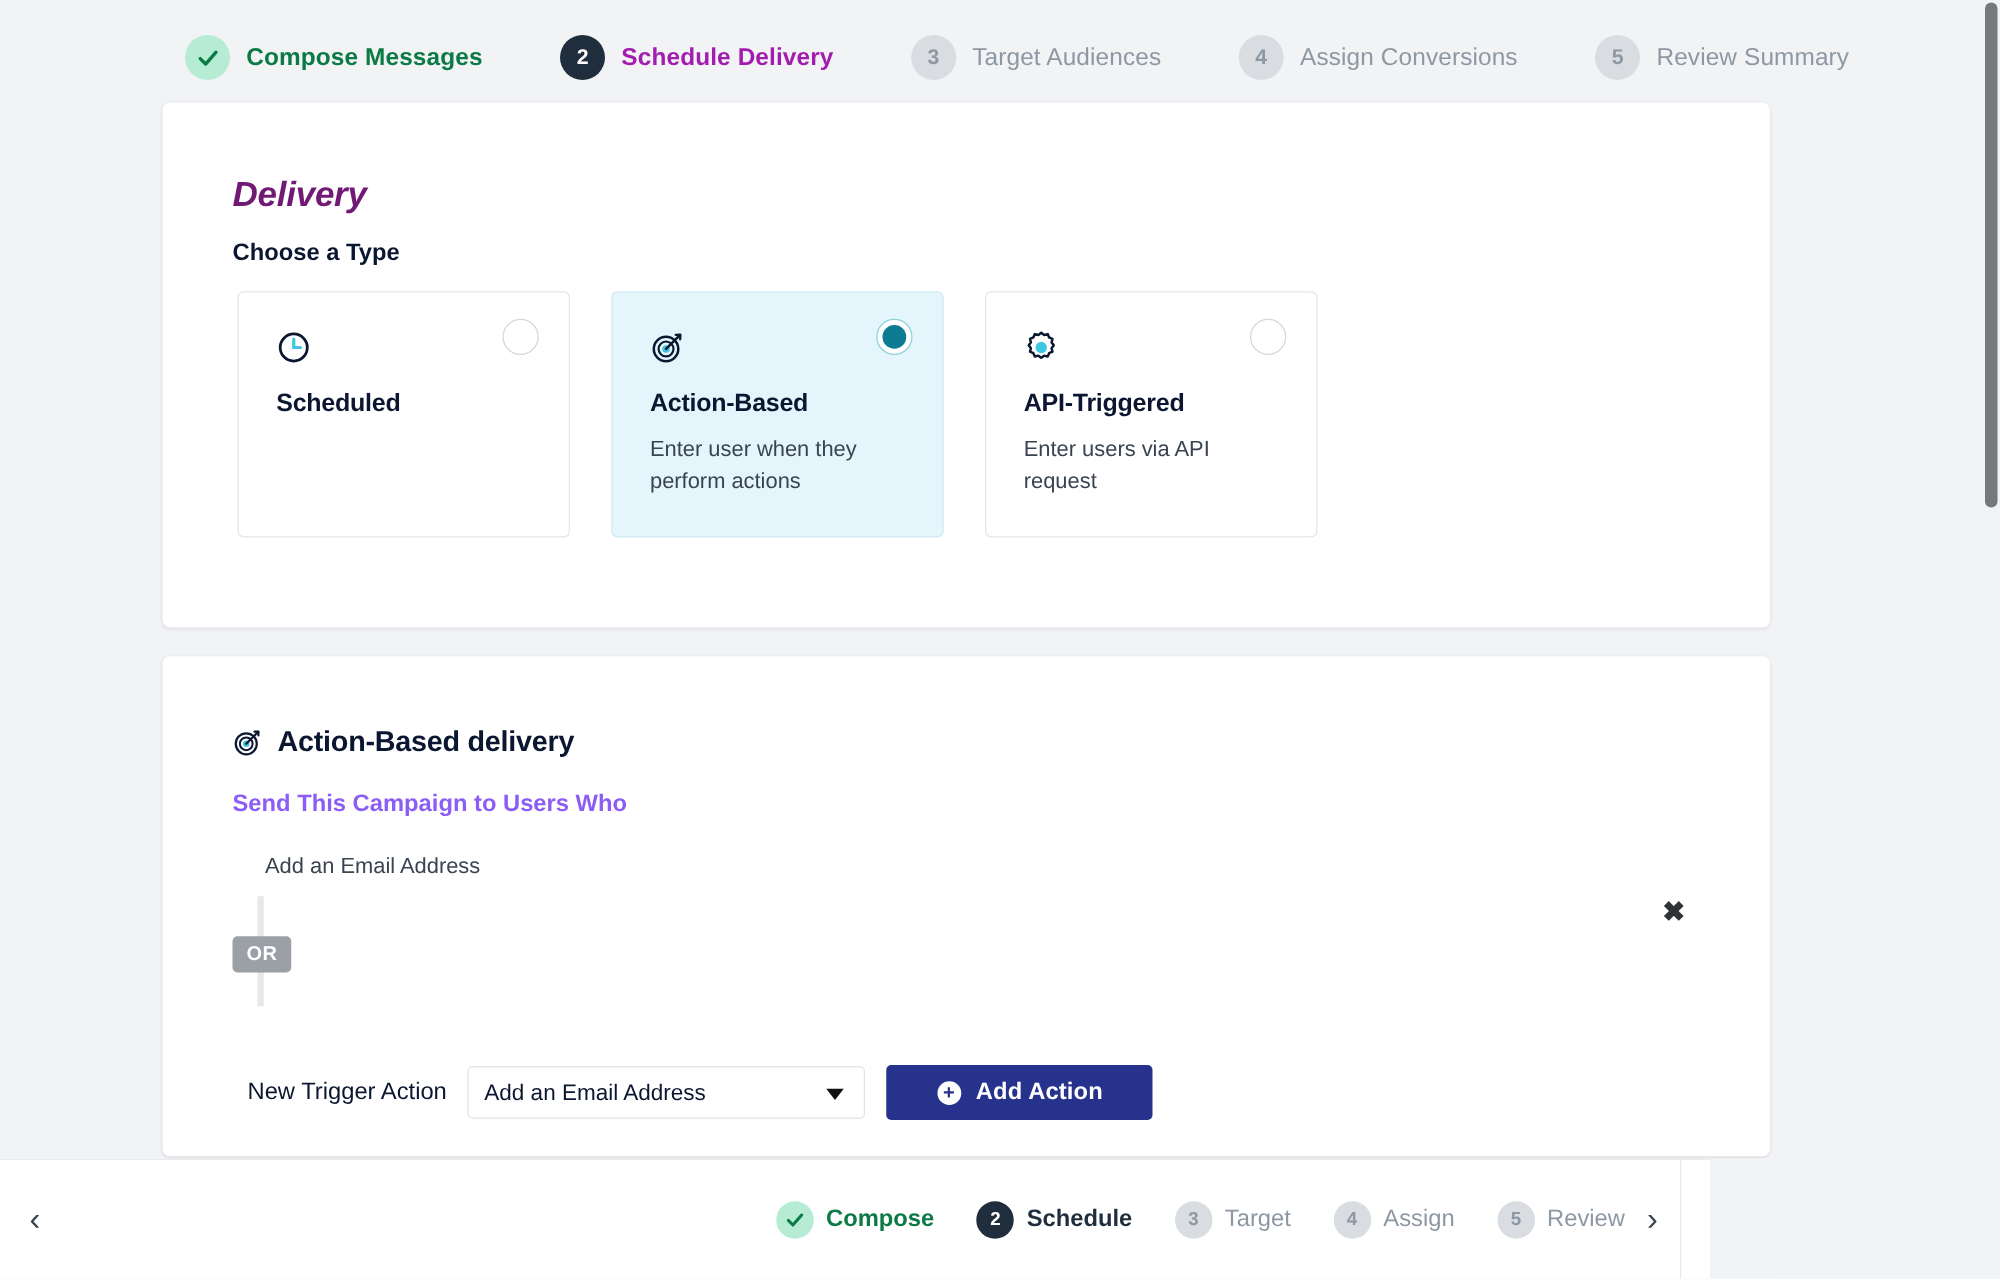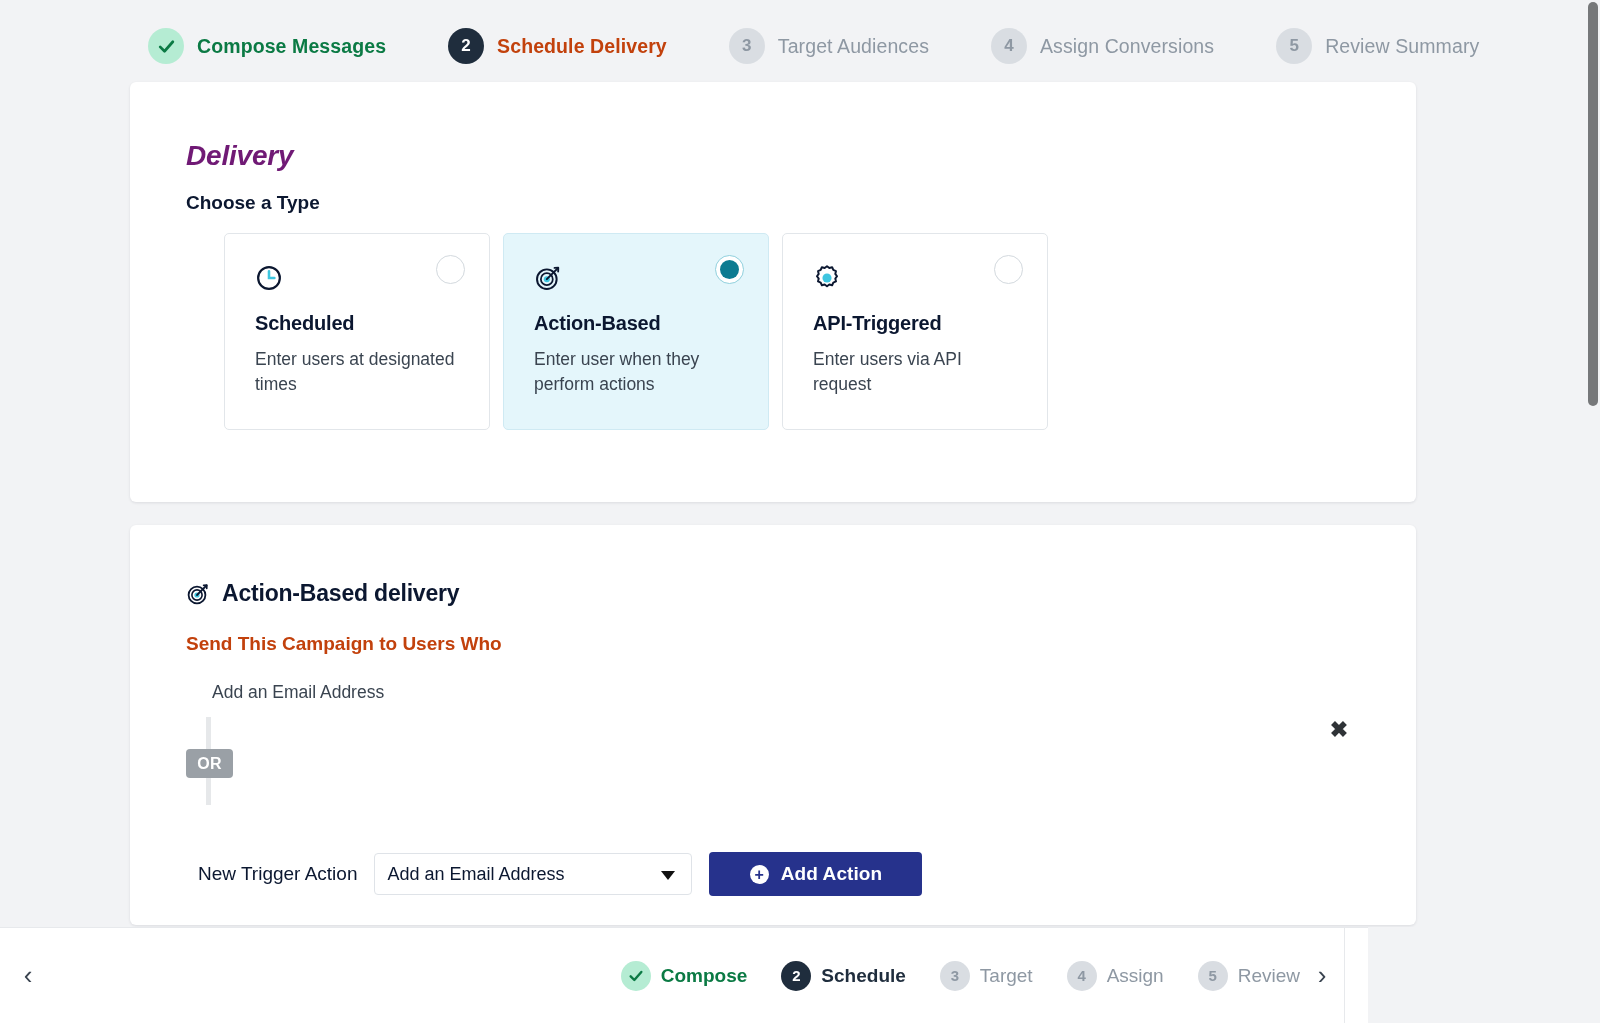--- a/index.html
+++ b/index.html
@@ -25,36 +25,36 @@
     width: 36px; height: 36px; border-radius: 50%;
     display: flex; align-items: center; justify-content: center;
     font-size: 17px; font-weight: bold; flex: none;
   }
   .step.done .bubble { background: #b5ecd3; color: #0b7a44; }
   .step.done .bubble svg { width: 19px; height: 19px; display:block; }
   .step.current .bubble { background: #1f2d3d; color: #ffffff; }
   .step.todo .bubble { background: #d9dde2; color: #8e98a3; }
   .step .lbl { margin-left: 13px; font-size: 19.5px; letter-spacing: .1px; }
   .step.done .lbl { color: #0b7a44; font-weight: 600; }
-  .step.current .lbl { color: #c2410c; font-weight: 600; }
+  .step.current .lbl { color: #a21caf; font-weight: 600; }
   .step.todo .lbl { color: #8e98a3; font-weight: 400; }
 
   
   .panel {
     position: absolute; left: 130px; width: 1286px;
     background: #ffffff; border-radius: 6px;
     box-shadow: 0 1px 3px rgba(16,24,40,.10);
   }
   #panel-delivery { top: 82px; height: 420px; }
   #panel-action   { top: 525px; height: 400px; }
 
   .h-delivery { font-size: 28px; font-weight: bold; color: #701a75; letter-spacing:-.2px;font-style:italic; }
   .h-sub      { font-size: 19px; font-weight: bold; color: #0b1730; }
 
-  .type-grid { position: absolute; left: 190px; top: 233px; display: flex; gap: 13px; margin-left: 34px; }
+  .type-grid { position: absolute; left: 190px; top: 233px; display: flex; gap: 33px; }
   .type-card {
     width: 266px; height: 197px; border: 1px solid #e2e6ea;
     border-radius: 5px; background: #fff; position: relative;
     padding: 30px 28px 0 30px; cursor: pointer;
   }
   .type-card.selected { background: #e4f6fb; border-color: #cfeaf3; }
   .type-card .ticon { width: 28px; height: 28px; display:block; }
   .type-card .tname { margin-top: 20px; font-size: 20px; font-weight: bold; color:#0b1730; letter-spacing:-.2px;}
   .type-card .tdesc { margin-top: 12px; font-size: 17.5px; line-height: 25px; color: #3a4450; }
   .radio {
@@ -65,21 +65,21 @@
   .radio.on {
     border-color: #8fd0dd; background: #fff;
     display: flex; align-items: center; justify-content: center;
   }
   .radio.on::after { content:""; width: 19px; height: 19px; border-radius:50%; background:#0d7b91; }
 
   
   .ab-title-row { position:absolute; left:186px; top:580px; display:flex; align-items:center; gap:12px;}
   .ab-title-row .ticon { width: 24px; height: 24px; display:block; }
   .ab-title { font-size: 23px; font-weight: bold; color:#0b1730; letter-spacing:-.2px;}
-  .send-h { position:absolute; left:186px; top:633px; font-size:19px; font-weight:bold; color:#c2410c;}
+  .send-h { position:absolute; left:186px; top:633px; font-size:19px; font-weight:bold; color:#8b5cf6;}
   .trig-label { position:absolute; left:212px; top:682px; font-size:17.5px; color:#3a4450;}
   .close-x {
     position:absolute; left:1328px; top:717px; width:22px; height:26px;
     font-size:22px; line-height:26px; color:#2f3337; cursor:pointer; font-weight:bold;
     display:flex;align-items:center;justify-content:center;
   }
   .or-line { position:absolute; left:206px; top:717px; width:5px; height:88px; background:#e6e8ea; }
   .or-chip {
     position:absolute; left:186px; top:749px; width:47px; height:29px;
     background:#9aa0a6; color:#fff; border-radius:4px;
@@ -195,21 +195,20 @@
   <div class="type-grid">
 
     <div class="type-card">
       <span class="ticon">
         <svg viewBox="0 0 24 24" width="28" height="28">
           <circle cx="12" cy="12" r="9.3" fill="none" stroke="#0b1730" stroke-width="1.9"></circle>
           <path d="M12 6.3 V12 H16.6" fill="none" stroke="#3fc6e0" stroke-width="2.2" stroke-linecap="round"></path>
         </svg>
       </span>
       <div class="tname">Scheduled</div>
-      <div class="tdesc">Enter users at designated times</div>
       <div class="radio"></div>
     </div>
 
     <div class="type-card selected">
       <span class="ticon">
         <svg viewBox="0 0 24 24" width="28" height="28">
           <circle cx="11" cy="13" r="8.4" fill="none" stroke="#0b1730" stroke-width="1.7"></circle>
           <circle cx="11" cy="13" r="5.1" fill="none" stroke="#0b1730" stroke-width="1.5"></circle>
           <circle cx="11" cy="13" r="2.6" fill="#3fc6e0"></circle>
           <path d="M11 13 L20.5 3.5" stroke="#0b1730" stroke-width="1.7" stroke-linecap="round"></path>

